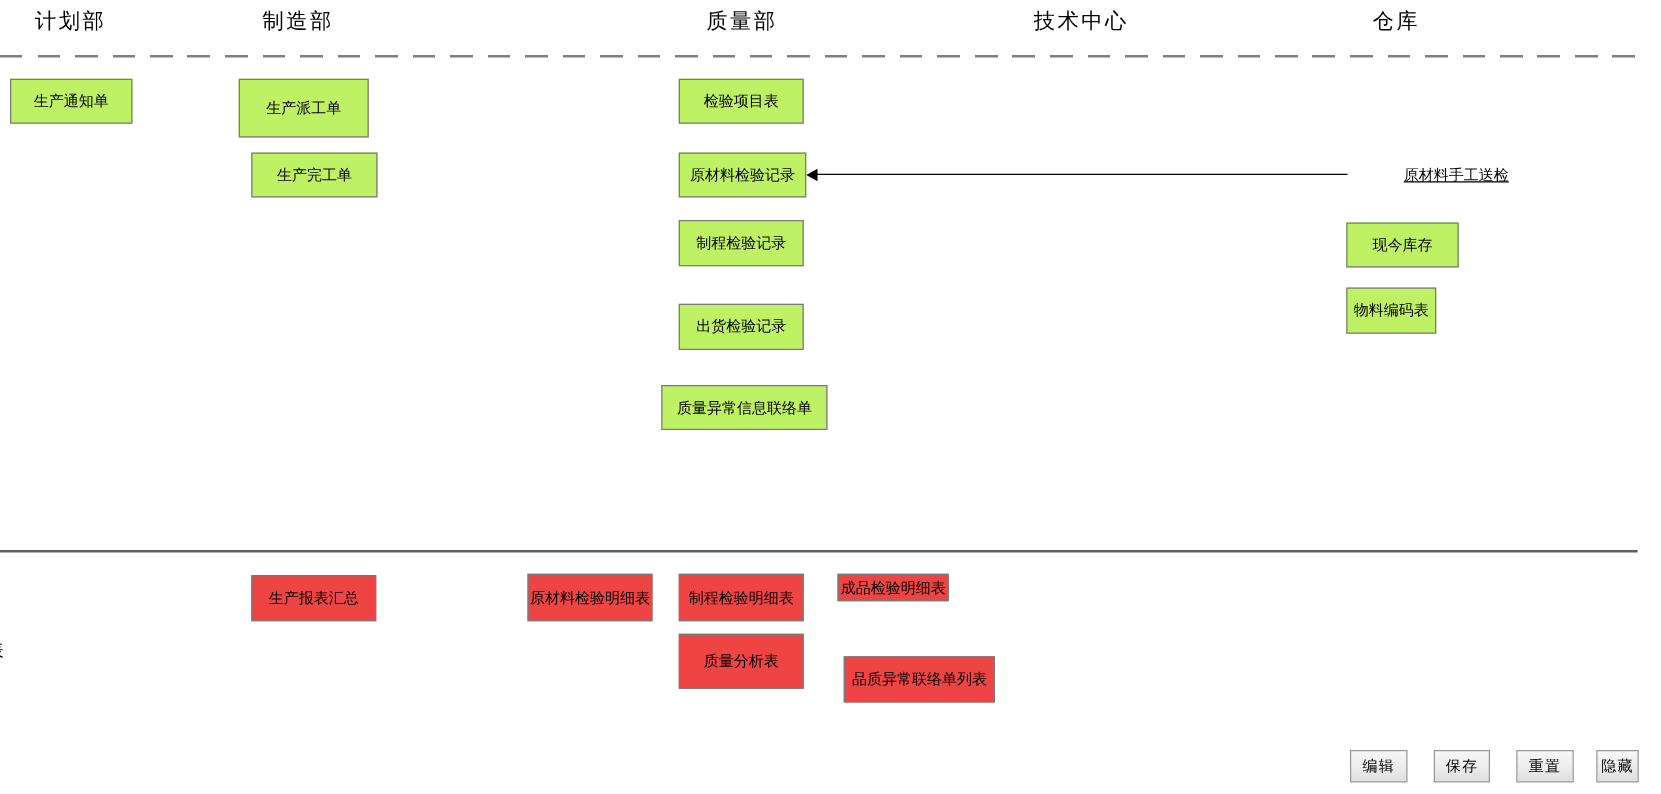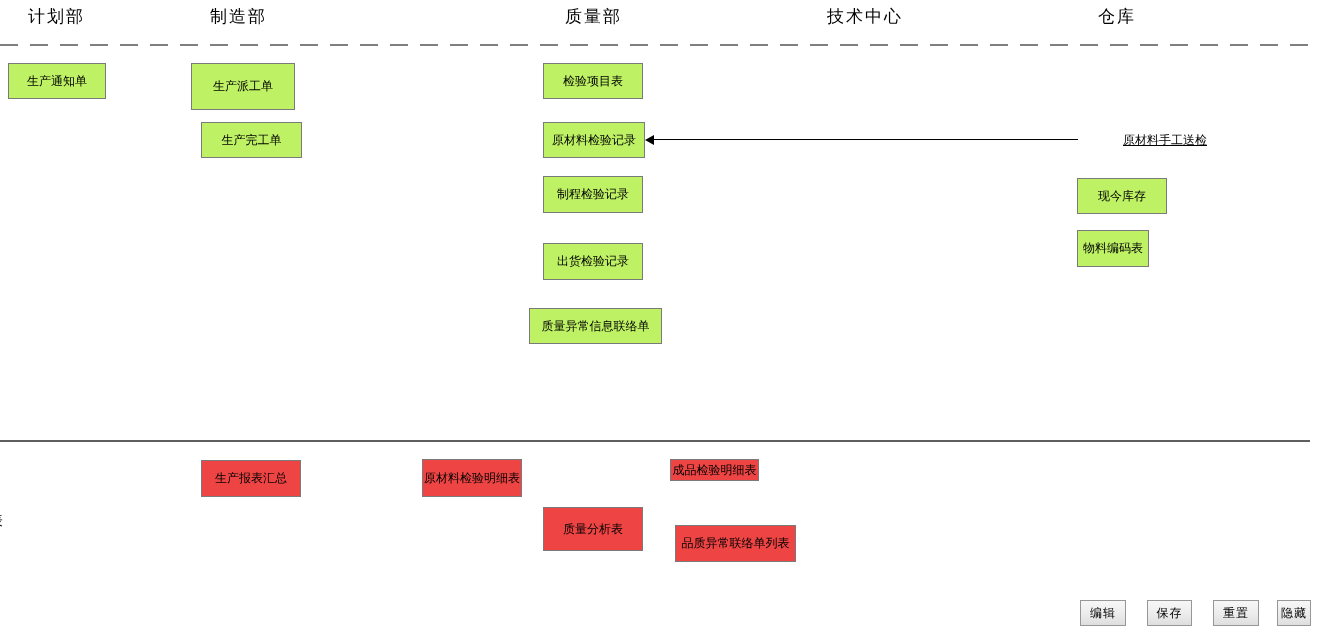--- a/index.html
+++ b/index.html
@@ -76,20 +76,21 @@
   <div class="box green" style="left:1077px;top:230px; width:72px;  height:37px">物料编码表</div>
 
   <div class="arrow-line"></div>
   <div class="arrow-head"></div>
   <span class="annotation">原材料手工送检</span>
 
   <div class="divider"></div>
 
   <div class="box purple" style="left:201px; top:460px; width:100px; height:37px">生产报表汇总</div>
   <div class="box purple" style="left:422px; top:459px; width:100px; height:38px">原材料检验明细表</div>
+  <div class="box purple" style="left:543px; top:459px; width:100px; height:38px">制程检验明细表</div>
   <div class="box purple" style="left:670px; top:459px; width:89px;  height:22px">成品检验明细表</div>
   <div class="box purple" style="left:543px; top:507px; width:100px; height:44px">质量分析表</div>
   <div class="box purple" style="left:675px; top:525px; width:121px; height:37px">品质异常联络单列表</div>
 
   <span class="clipped-text">表</span>
 
   <button class="btn" style="left:1080px; width:46px">编辑</button>
   <button class="btn" style="left:1147px; width:45px">保存</button>
   <button class="btn" style="left:1213px; width:46px">重置</button>
   <button class="btn" style="left:1277px; width:34px">隐藏</button>

